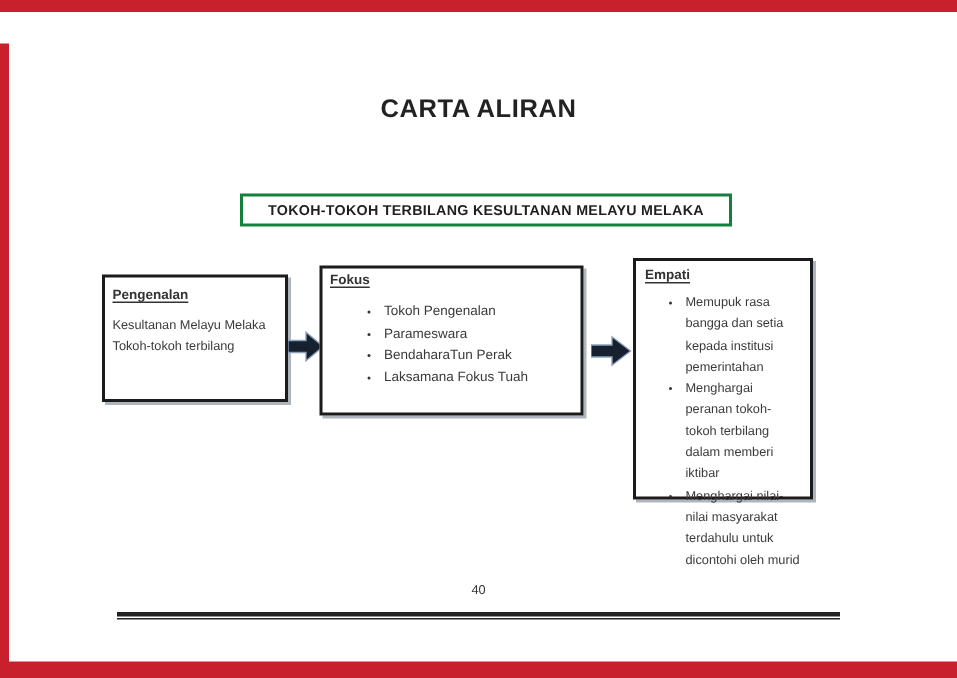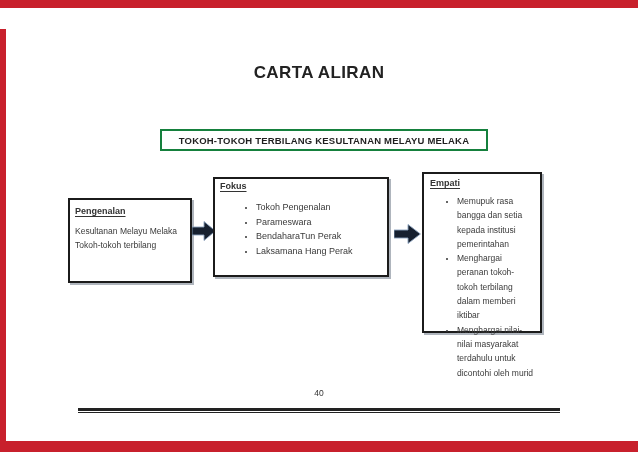--- a/index.html
+++ b/index.html
@@ -27,21 +27,21 @@
   }
   
   .fbox{
     box-sizing:border-box;border:2px solid #1b1b1b;background:#fff;
     box-shadow:2px 2px 0 0 rgba(110,120,135,.55);
   }
   .fbox h4{
     margin:0;font-size:9px;font-weight:bold;color:#333;
     text-decoration:underline;text-underline-offset:2px;
   }
-  .box-pengenalan{left:68px;top:198px;width:124px;height:85px;padding:6px 5px;}
+  .box-pengenalan{left:68px;top:183px;width:124px;height:85px;padding:6px 5px;}
   .box-pengenalan .body{margin-top:8px;font-size:8.5px;line-height:14px;white-space:nowrap;color:#3a3a3a;}
   .box-fokus{left:213px;top:177px;width:176px;height:100px;padding:2px 5px;}
   .box-fokus ul{margin:9px 0 0 0;padding-left:36px;}
   .box-fokus li{font-size:9px;line-height:14.5px;color:#3a3a3a;}
   .box-empati{left:422px;top:172px;width:120px;height:161px;padding:4px 6px;}
   .box-empati ul{margin:6px 0 0 0;padding-left:27px;}
   .box-empati li{font-size:8.5px;line-height:14.3px;color:#3a3a3a;}
   ul{list-style:disc;}
   li::marker{font-size:8px;color:#333;}
   
@@ -78,21 +78,21 @@
 <svg class="abs arrow1" width="24" height="22" viewBox="0 0 24 22">
   <path d="M0 7 H12 V1.5 L23.4 11 L12 20.5 V15 H0 Z" fill="#16202f" stroke="#8ba1bd" stroke-width="0.9"></path>
 </svg>
 
 <div class="abs fbox box-fokus">
   <h4>Fokus</h4>
   <ul>
     <li>Tokoh Pengenalan</li>
     <li>Parameswara</li>
     <li>BendaharaTun Perak</li>
-    <li>Laksamana Hang Perak</li>
+    <li>Laksamana Fokus Tuah</li>
   </ul>
 </div>
 
 <svg class="abs arrow2" width="27" height="22" viewBox="0 0 27 22">
   <path d="M0 7 H14 V1.5 L26.4 11 L14 20.5 V15 H0 Z" fill="#16202f" stroke="#8ba1bd" stroke-width="0.9"></path>
 </svg>
 
 <div class="abs fbox box-empati">
   <h4>Empati</h4>
   <ul>

